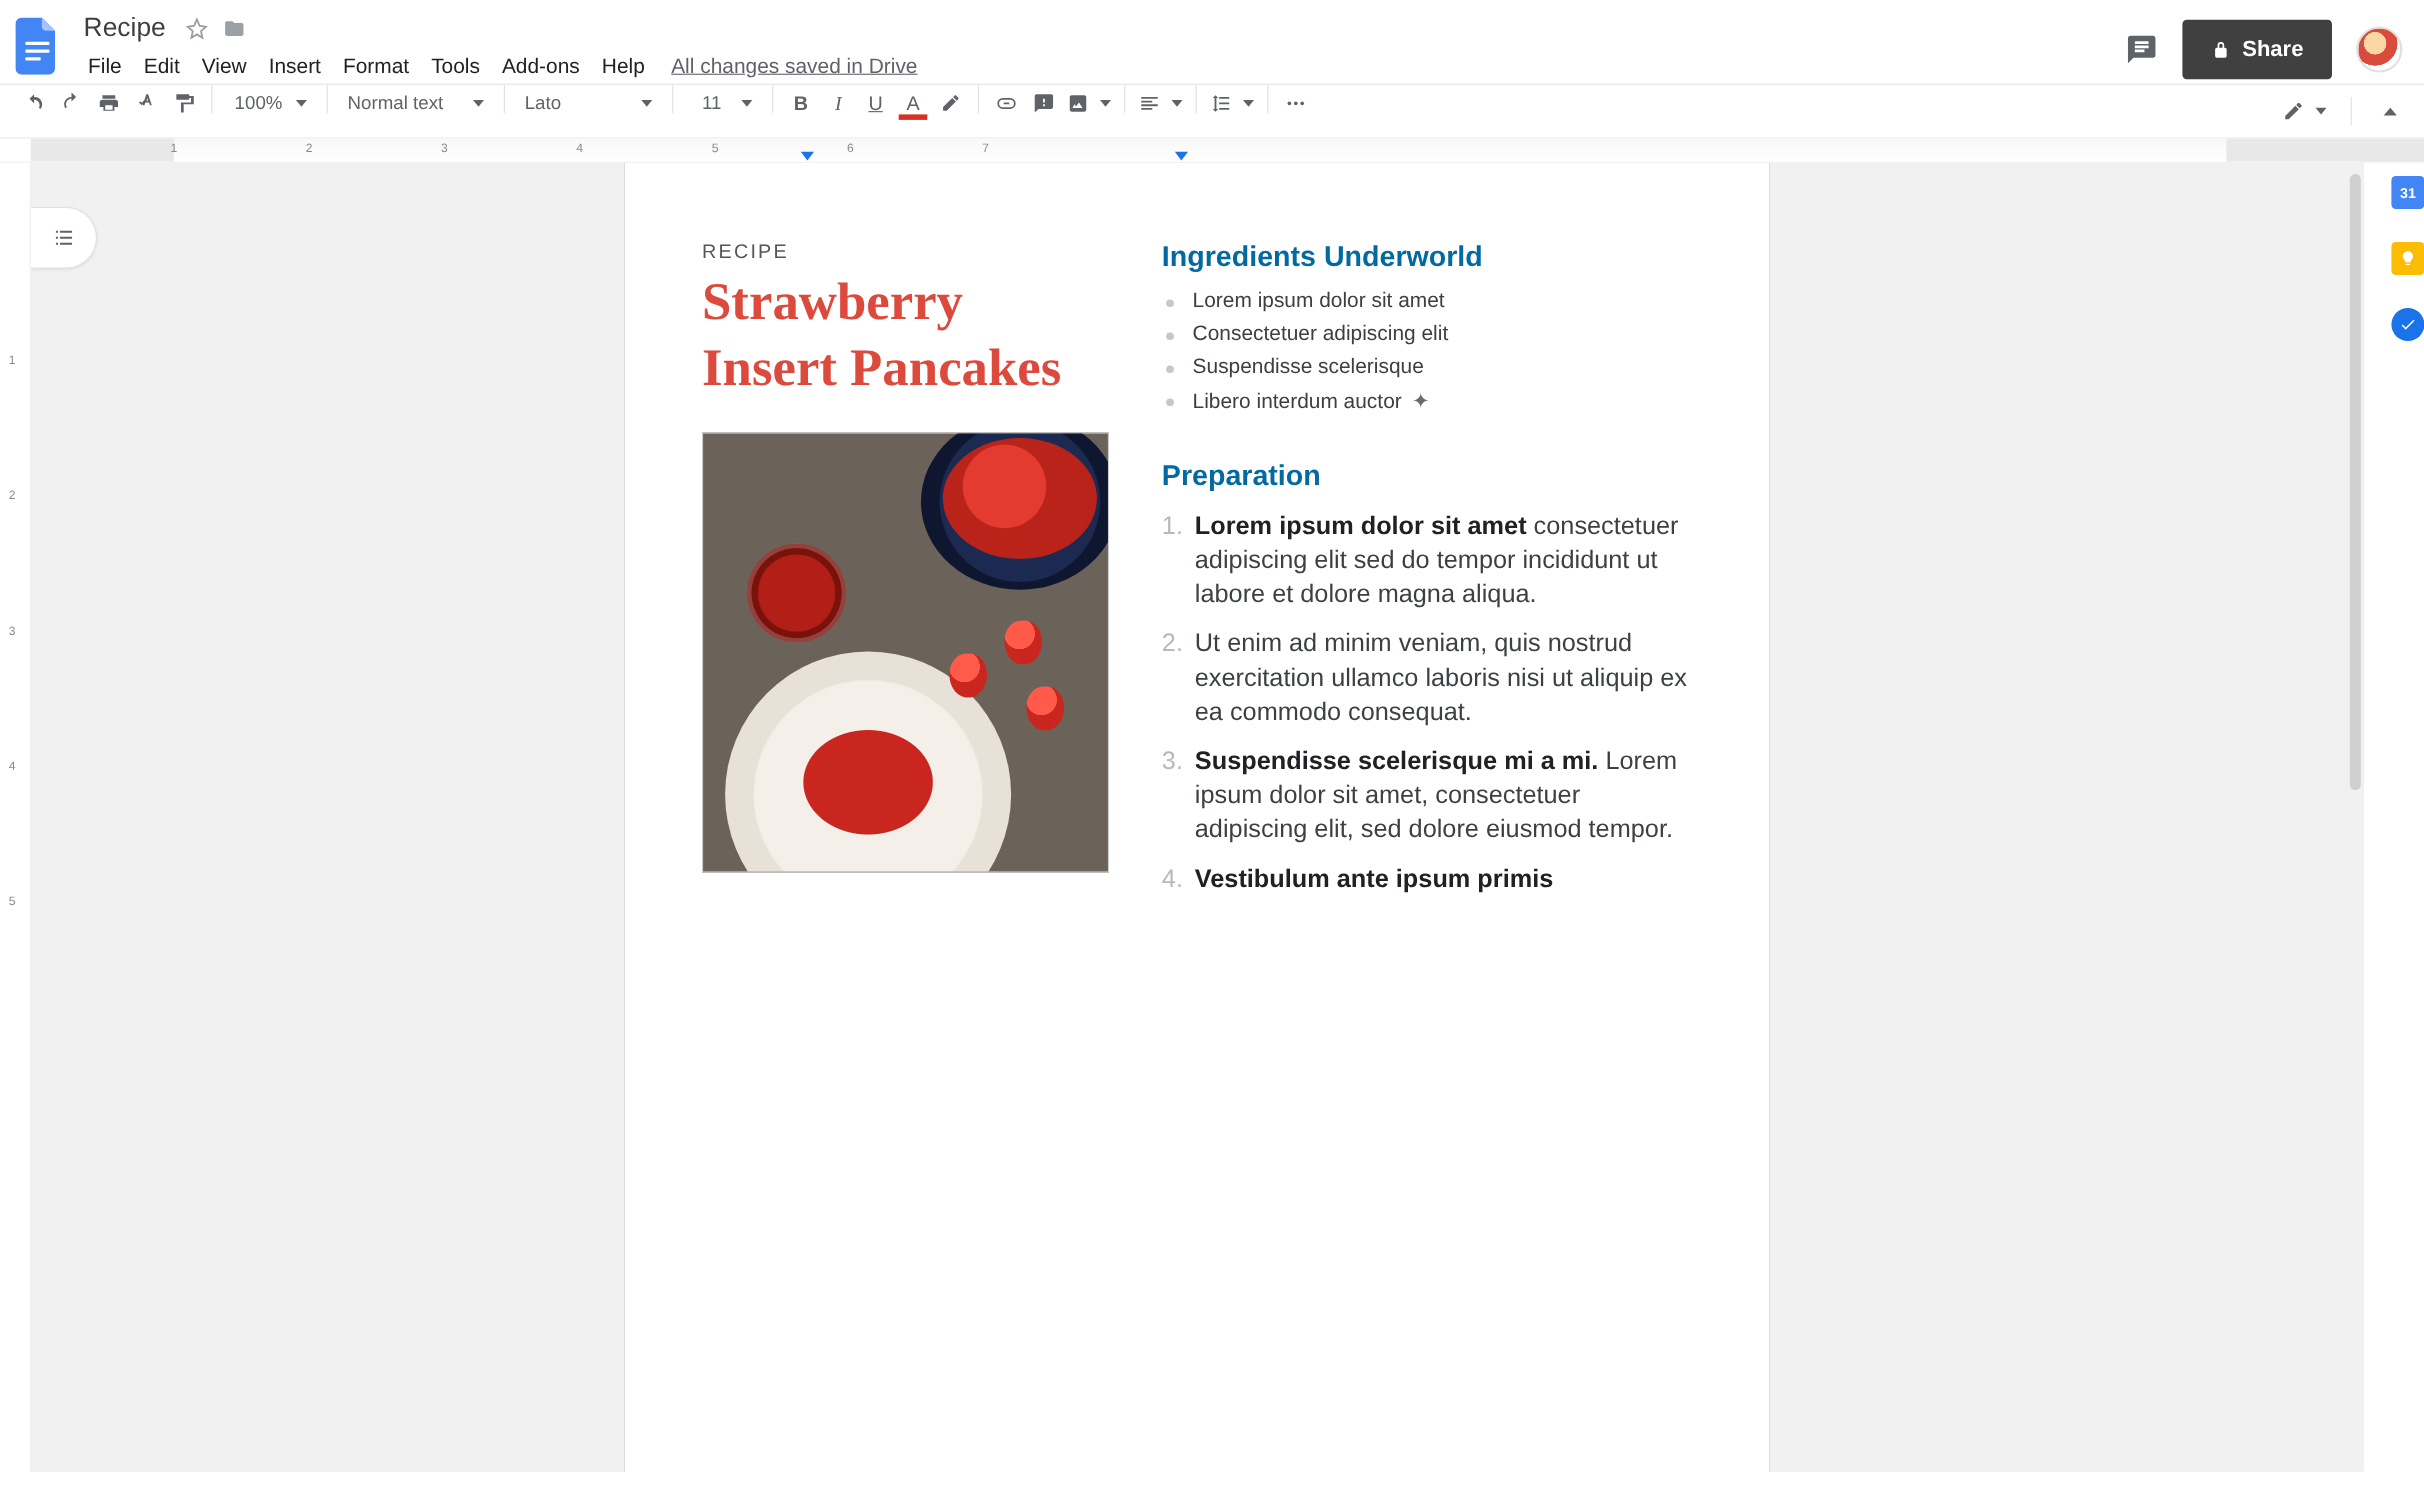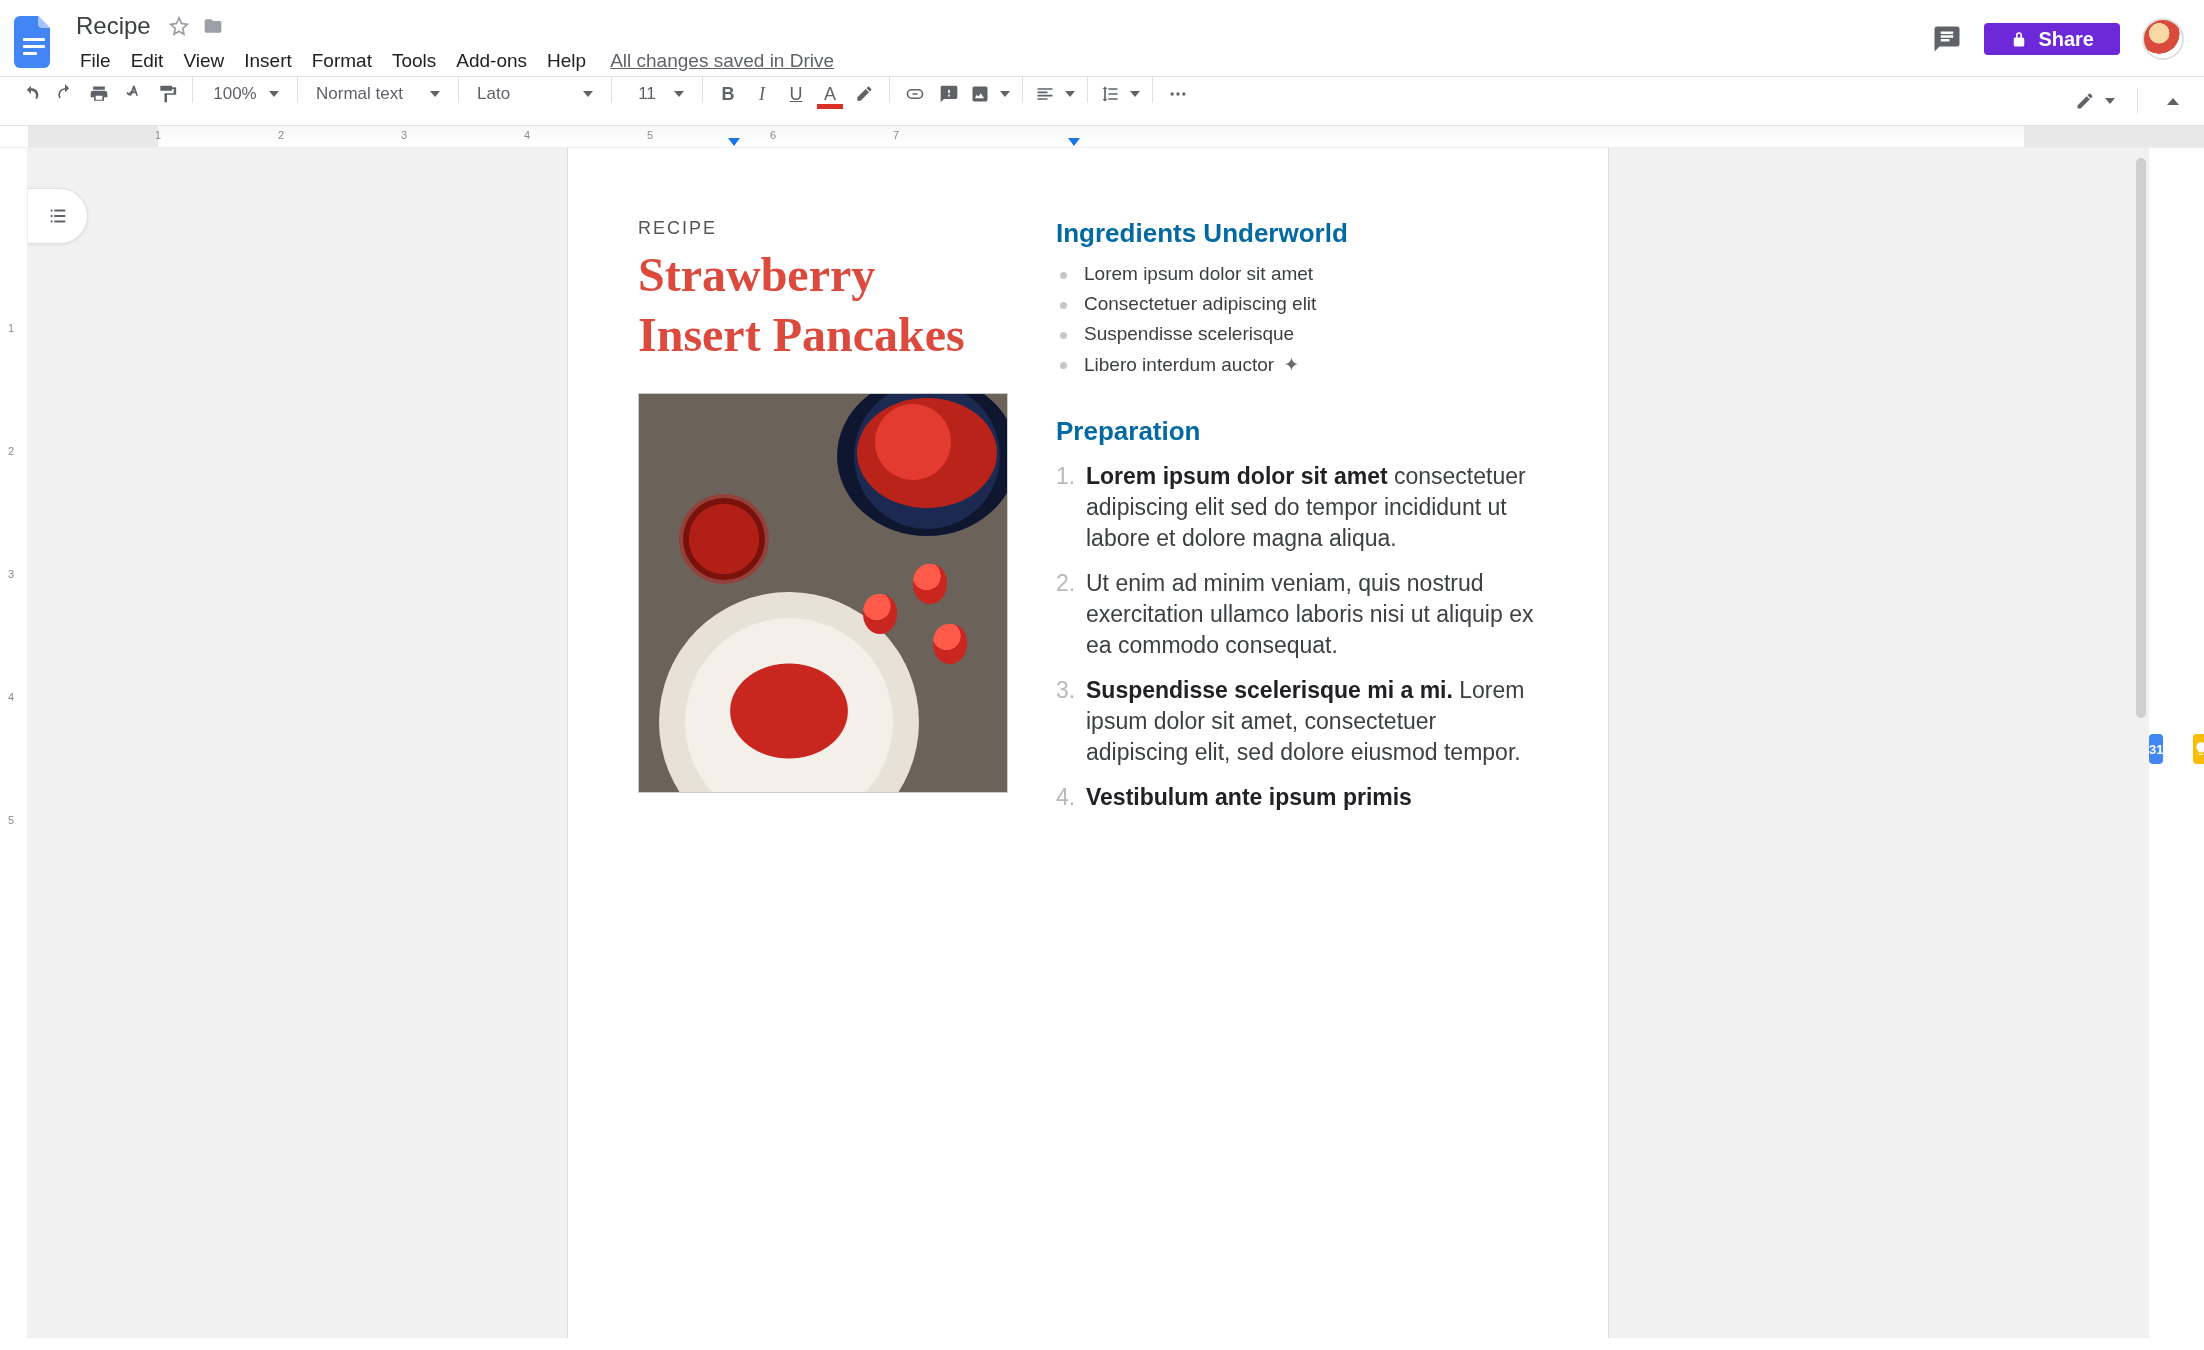--- a/index.html
+++ b/index.html
@@ -11,21 +11,21 @@
 #docs-icon svg{width:40px;height:52px}
 #title-col{flex:0 0 auto}
 #doc-title-row{display:flex;align-items:center;height:36px}
 #doc-title{font-size:24px;color:#3c4043;padding:2px 6px;border-radius:3px}
 .title-icn{width:24px;height:24px;margin-left:10px;color:#9aa0a6;display:flex;align-items:center;justify-content:center;cursor:pointer}
 #menu-row{display:flex;align-items:center;height:30px;margin-top:2px;font-size:19px;color:#202124}
 .menu-item{padding:4px 10px;cursor:pointer;border-radius:3px}
 #save-status{color:#5f6368;text-decoration:underline;margin-left:14px;font-size:19px}
 #titlebar-right{margin-left:auto;display:flex;align-items:center;gap:22px;padding-top:10px}
 #comments-btn{width:30px;height:30px;color:#5f6368;cursor:pointer}
-#share-btn{background:#6d28d9;color:#fff;border:none;border-radius:4px;height:32px;padding:0 26px;font-size:20px;font-weight:600;display:flex;align-items:center;gap:10px;cursor:pointer}
+#share-btn{background:#404040;color:#fff;border:none;border-radius:4px;height:54px;padding:0 26px;font-size:20px;font-weight:600;display:flex;align-items:center;gap:10px;cursor:pointer}
 #share-btn svg{width:18px;height:18px;fill:#fff}
 #avatar{width:42px;height:42px;border-radius:50%;background:radial-gradient(circle at 40% 35%, #f8d7a3 0 30%, #d94c3d 31% 60%, #fff 61% 100%);border:2px solid #e0e0e0;cursor:pointer}
 
 
 #toolbar-wrap{border-top:1px solid #e3e3e3;border-bottom:1px solid #e3e3e3;background:#fff}
 #toolbar{display:flex;height:48px;padding:0 14px;font-size:17px;color:#5f6368}
 .tb-btn{width:34px;height:34px;display:flex;align-items:center;justify-content:center;cursor:pointer;border-radius:3px;color:#5f6368}
 .tb-sep{width:1px;height:26px;background:#e0e0e0;margin:0 8px}
 .tb-combo{display:flex;align-items:center;padding:0 10px;height:34px;cursor:pointer;border-radius:3px;gap:10px}
 .tb-combo .caret{width:0;height:0;border-left:5px solid transparent;border-right:5px solid transparent;border-top:6px solid #5f6368}
@@ -49,21 +49,21 @@
 #ruler .num{position:absolute;top:3px;transform:translateX(-50%)}
 #ruler .ind{position:absolute;top:12px;width:0;height:0;border-left:6px solid transparent;border-right:6px solid transparent;border-top:8px solid #1a73e8}
 
 
 #workarea{display:flex;position:relative;height:calc(100vh - 160px);min-height:720px}
 #vruler{width:28px;background:#fff;border-right:1px solid #eee;position:relative;font-size:11px;color:#8a8a8a}
 #vruler .num{position:absolute;left:8px;transform:translateY(-50%) rotate(0)}
 #canvas{flex:1;background:#f1f1f1;overflow:auto;position:relative}
 #outline-tab{position:absolute;left:0;top:40px;width:60px;height:56px;background:#fff;border:1px solid #e0e0e0;border-left:none;border-radius:0 30px 30px 0;display:flex;align-items:center;justify-content:center;cursor:pointer;box-shadow:0 1px 3px rgba(0,0,0,.08)}
 #page{width:1040px;margin:0 auto 40px;background:#fff;min-height:1200px;box-shadow:0 0 0 1px #ddd;padding:70px 70px 40px 70px;position:relative}
-#sidepanel{width:56px;background:#fff;border-left:1px solid #eee;display:flex;flex-direction:row;align-items:center;padding-top:12px;gap:30px}
+#sidepanel{width:56px;background:#fff;border-left:1px solid #eee;display:flex;flex-direction:column;align-items:flex-end;padding-top:12px;gap:30px}
 .sp-icon{width:30px;height:30px;border-radius:4px;display:flex;align-items:center;justify-content:center;cursor:pointer;font-size:13px;font-weight:700;color:#fff}
 #sp-cal{background:#4285f4}
 #sp-keep{background:#fbbc04}
 #sp-tasks{background:#1a73e8;border-radius:50%}
 #scroll-thumb{position:absolute;right:2px;top:10px;width:10px;height:560px;background:#cfcfcf;border-radius:5px}
 
 
 #page .cols{display:flex;gap:48px}
 #page .left{flex:0 0 370px}
 #page .right{flex:1}

